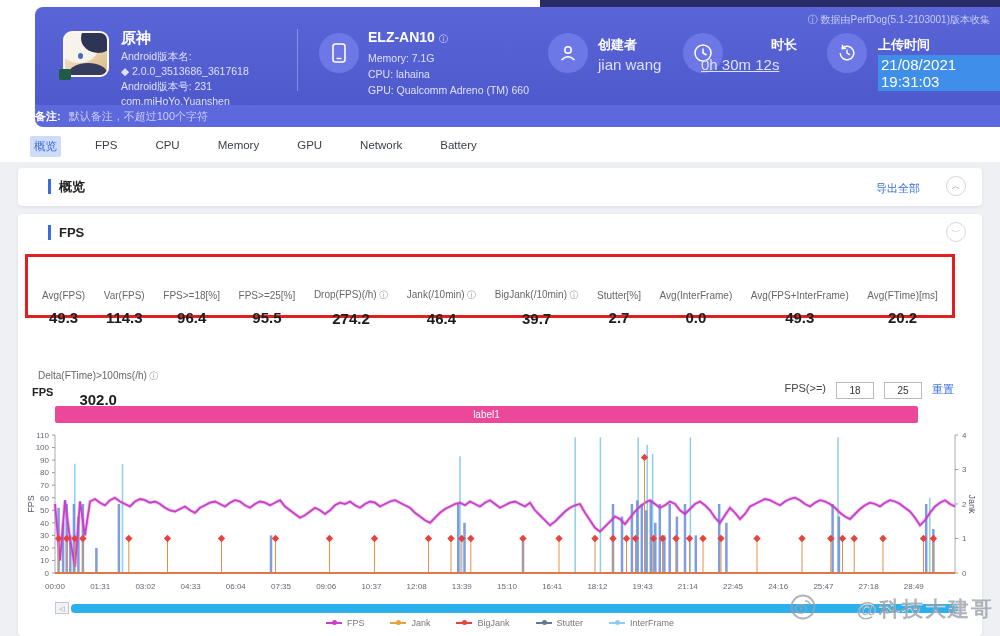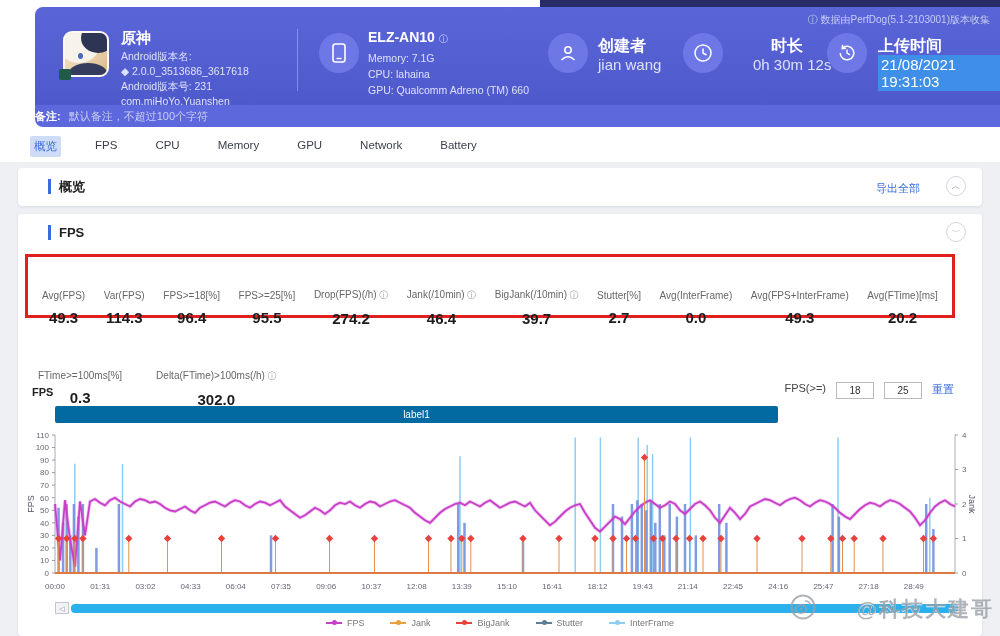--- a/index.html
+++ b/index.html
@@ -22,21 +22,21 @@
   .app-badge { position:absolute; left:24px; top:62px; width:12px; height:11px; background:#1f5b46; border-radius:2px; }
 
   .app-title { position:absolute; left:86px; top:22px; font-size:15px; font-weight:bold;text-align:center; }
   .app-lines { position:absolute; left:86px; top:42px; font-size:10.5px; line-height:15px; color:#dde1fb; }
   .v-divider { position:absolute; left:262px; top:22px; width:1px; height:62px; background:rgba(255,255,255,.3); }
 
   .icon-circle { position:absolute; width:40px; height:40px; border-radius:50%; background:#6d77e6; display:flex; align-items:center; justify-content:center; }
   .device-name { position:absolute; left:333px; top:22px; font-size:14px; font-weight:bold; }
   .info-glyph { font-size:9px; font-weight:normal; color:#cfd5fa; margin-left:4px; }
   .device-lines { position:absolute; left:333px; top:43px; font-size:10.5px; line-height:16px; color:#dde1fb; }
-  .meta-label { position:absolute; font-size:16px; font-weight:bold; }
+  .meta-label { position:absolute; font-size:13px; font-weight:bold; }
   .meta-value { position:absolute; font-size:15px; color:#dde1fb; }
   .upload-value { background:#3f8fe8; color:#fff; padding:1px 3px; }
   .source-note { position:absolute; right:10px; top:6px; font-size:10px; color:#c6ccf4; }
 
   
   .tabs { position:absolute; left:30px; top:136px; display:flex; gap:30px; font-size:11.5px; color:#3b3f4a; }
   .tab { cursor:pointer; padding:3px 4px; }
   .tab.active { color:#3a6ce0; background:#cfdcf8; border-radius:2px; }
 
   
@@ -54,21 +54,21 @@
   .stat-label .i { color:#999; font-size:9px; }
   .stat-value { font-size:15px; font-weight:bold; color:#1d1d1f; margin-top:8px; }
   .stats-row2 { position:absolute; left:20px; top:112px; display:flex; gap:34px; }
 
   
   .mini-axis-label { position:absolute; left:14px; top:172px; font-size:11px; font-weight:bold; color:#222; }
   .fps-filter { position:absolute; right:28px; top:168px; display:flex; align-items:flex-start; gap:10px; font-size:11px; color:#444; }
   .fps-filter input { width:38px; height:17px; border:1px solid #bbb; text-align:center; font-size:10px; color:#333; background:#fff; }
   .reset-link { color:#3a6ce0; cursor:pointer; }
 
-  .label-band { position:absolute; left:37px; top:192px; width:723px; height:17px; background:#0369a1; border-radius:2px; color:#fff; font-size:10px; text-align:center; line-height:17px; }
+  .label-band { position:absolute; left:37px; top:192px; width:863px; height:17px; background:#ec4899; border-radius:2px; color:#fff; font-size:10px; text-align:center; line-height:17px; }
 
   .chart-wrap { position:absolute; left:7px; top:211px; width:950px; height:172px; }
   .scrollbar { position:absolute; left:37px; top:388px; width:903px; height:12px; display:flex; align-items:center; }
   .scroll-handle { width:14px; height:12px; border:1px solid #c4c6ce; background:#f2f3f6; color:#8a8f9a; font-size:7px; text-align:center; line-height:11px; }
   .scroll-track { flex:1; height:9px; background:#2bb0ee; border-radius:4px; margin-left:2px; }
 
   .legend { position:absolute; left:0; top:404px; width:964px; display:flex; justify-content:center; gap:26px; }
   .legend-item { display:flex; align-items:center; gap:5px; font-size:9px; color:#777; cursor:pointer; }
   .legend-mark { width:16px; height:2px; position:relative; }
   .legend-mark::after { content:""; position:absolute; left:6px; top:-2px; width:5px; height:5px; border-radius:50%; background:inherit; }
@@ -121,21 +121,21 @@
   <div class="meta-label" style="left:563px; top:29px;">创建者</div>
   <div class="meta-value" style="left:563px; top:49px;">jian wang</div>
 
   <div class="icon-circle" style="left:648px; top:26px;">
     <svg width="20" height="20" viewBox="0 0 20 20">
         <circle cx="10" cy="10" r="8" fill="none" stroke="#fff" stroke-width="1.5"></circle>
         <path d="M10 5.5 V10 L13.5 12" fill="none" stroke="#fff" stroke-width="1.5"></path>
       </svg>
   </div>
   <div class="meta-label" style="left:736px; top:29px;">时长</div>
-  <div class="meta-value" style="left:718px; top:49px;">0h 30m 12s</div>
+  <div class="meta-value" style="left:666px; top:49px;text-decoration:underline;">0h 30m 12s</div>
 
   <div class="icon-circle" style="left:792px; top:26px;">
     <svg width="20" height="20" viewBox="0 0 20 20">
         <path d="M3.2 10 a6.8 6.8 0 1 0 2 -4.8" fill="none" stroke="#fff" stroke-width="1.5"></path>
         <path d="M5.6 1.8 L5.2 5.6 L9 5.2" fill="none" stroke="#fff" stroke-width="1.4"></path>
         <path d="M10 6.5 V10 L13 11.8" fill="none" stroke="#fff" stroke-width="1.4"></path>
       </svg>
   </div>
   <div class="meta-label" style="left:843px; top:29px;">上传时间</div>
   <div class="meta-value upload-value" style="left:843px; top:48px;">21/08/2021 19:31:03</div>
@@ -207,24 +207,20 @@
       <div class="stat-cell">
         <div class="stat-label">Avg(FPS+InterFrame)</div>
         <div class="stat-value">49.3</div>
       </div>
       <div class="stat-cell">
         <div class="stat-label">Avg(FTime)[ms]</div>
         <div class="stat-value">20.2</div>
       </div>
     </div>
   <div class="stats-row2" id="stats-row2">
-      <div class="stat-cell">
-        <div class="stat-label">FTime&gt;=100ms[%]</div>
-        <div class="stat-value">0.3</div>
-      </div>
       <div class="stat-cell">
         <div class="stat-label">Delta(FTime)&gt;100ms(/h)<span class="i"> ⓘ</span></div>
         <div class="stat-value">302.0</div>
       </div>
     </div>
 
   <div class="mini-axis-label">FPS</div>
   <div class="fps-filter">
     <span>FPS(&gt;=)</span>
     <input value="18" style="">

